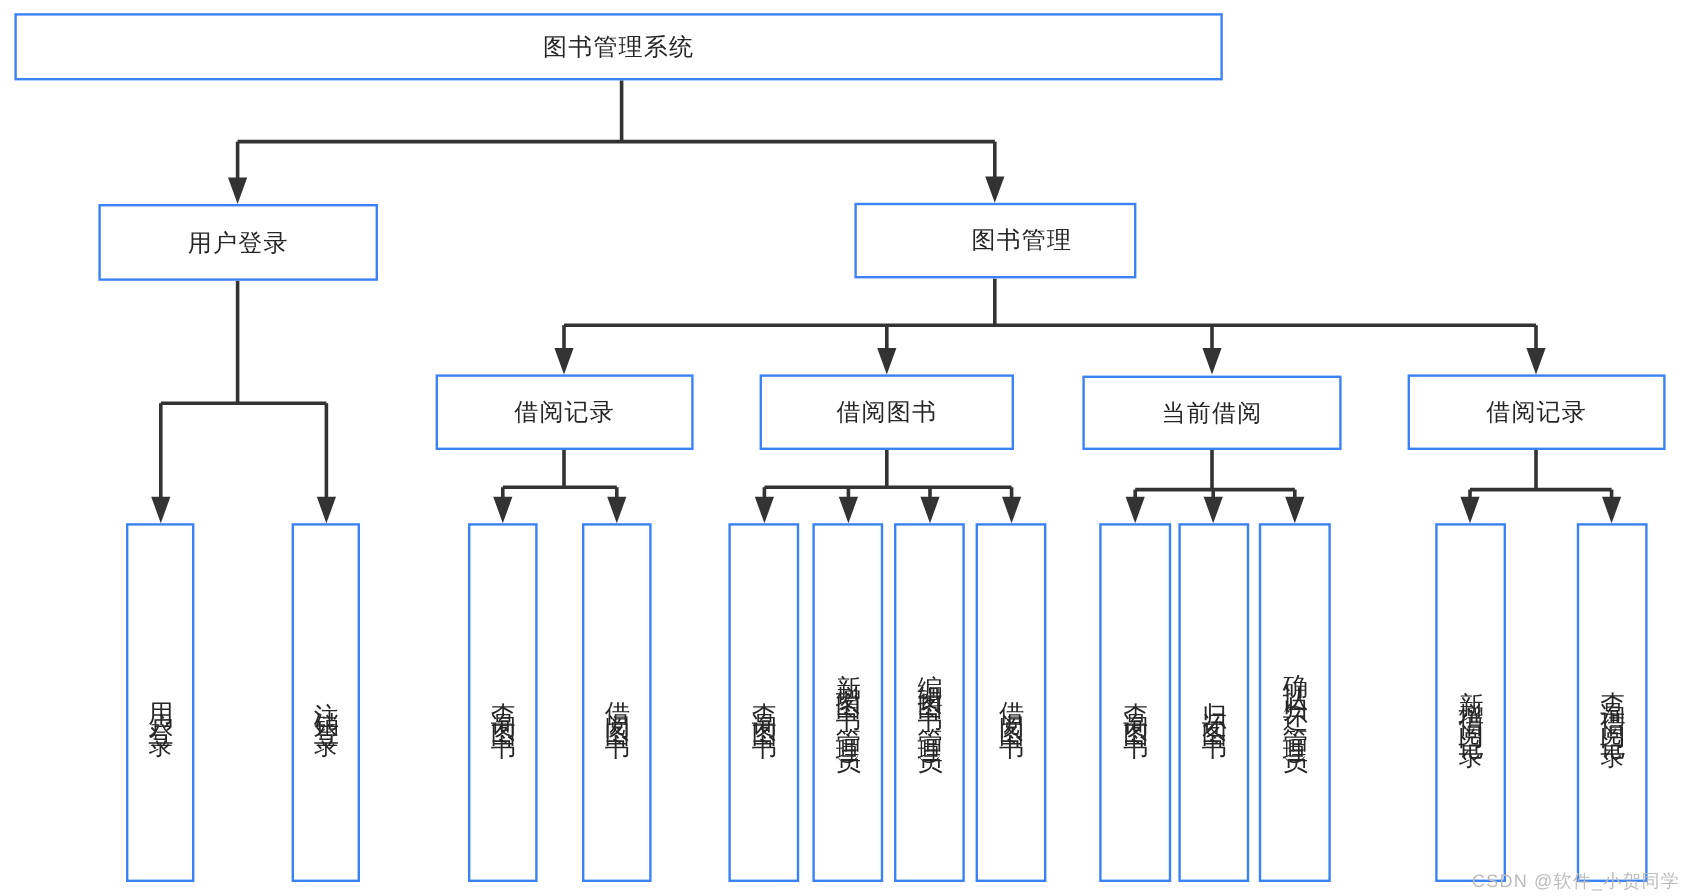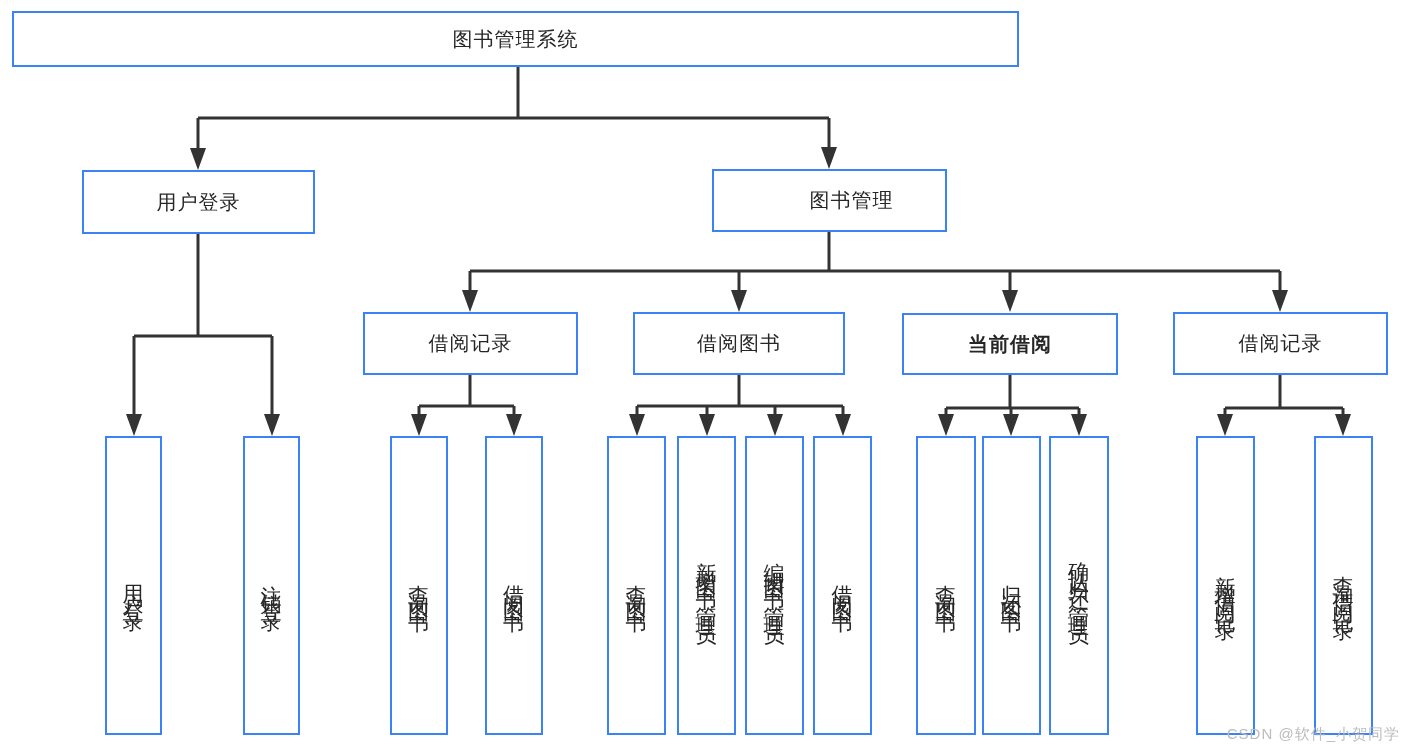--- a/index.html
+++ b/index.html
@@ -128,21 +128,21 @@
   <div class="node hbox" style="left:712px;top:169px;width:235px;height:63px;padding-left:44px;">
     <span>图书管理</span>
   </div>
 
   <div class="node hbox" style="left:363px;top:312px;width:215px;height:63px;">
     <span>借阅记录</span>
   </div>
   <div class="node hbox" style="left:633px;top:312px;width:212px;height:63px;">
     <span>借阅图书</span>
   </div>
-  <div class="node hbox" style="left:902px;top:313px;width:216px;height:62px;font-weight:bold;">
+  <div class="node hbox" style="left:902px;top:313px;width:216px;height:62px;">
     <span>当前借阅</span>
   </div>
   <div class="node hbox" style="left:1173px;top:312px;width:215px;height:63px;">
     <span>借阅记录</span>
   </div>
 
   <div class="node vbox" style="left:105px;top:436px;width:57px;height:299px;">
     <span class="vtext">用户登录</span>
   </div>
   <div class="node vbox" style="left:243px;top:436px;width:57px;height:299px;">

